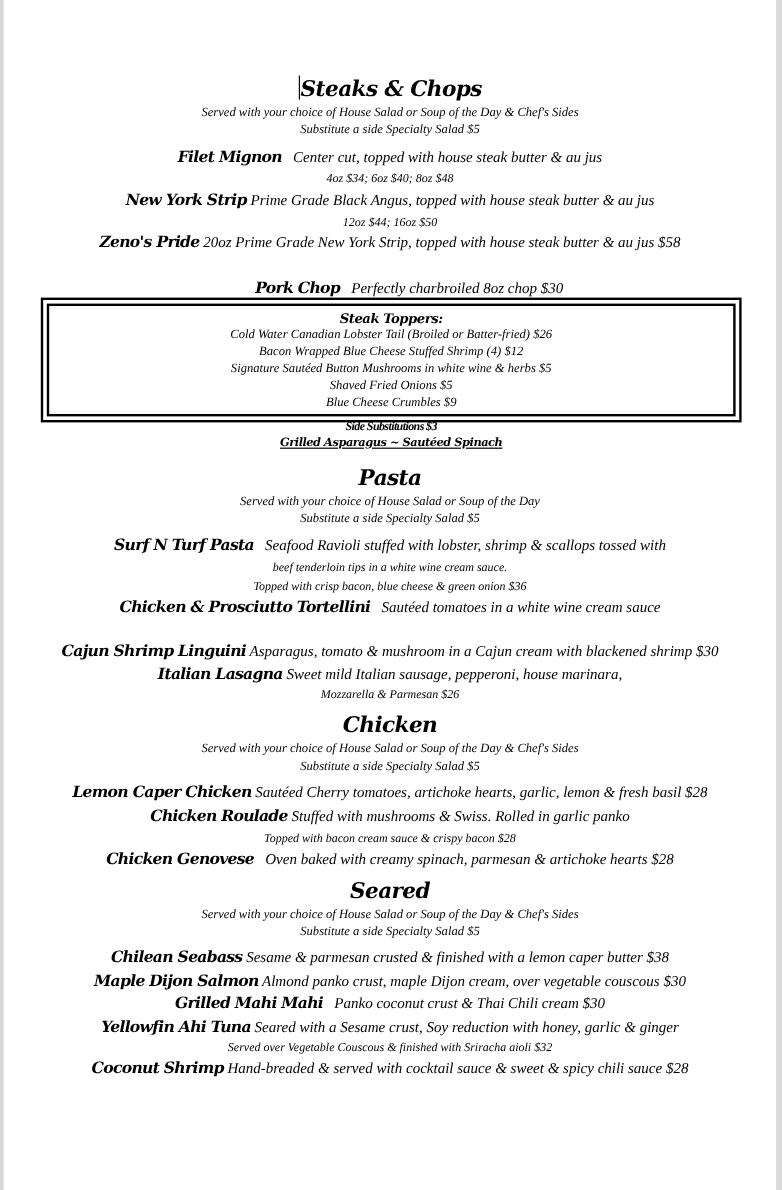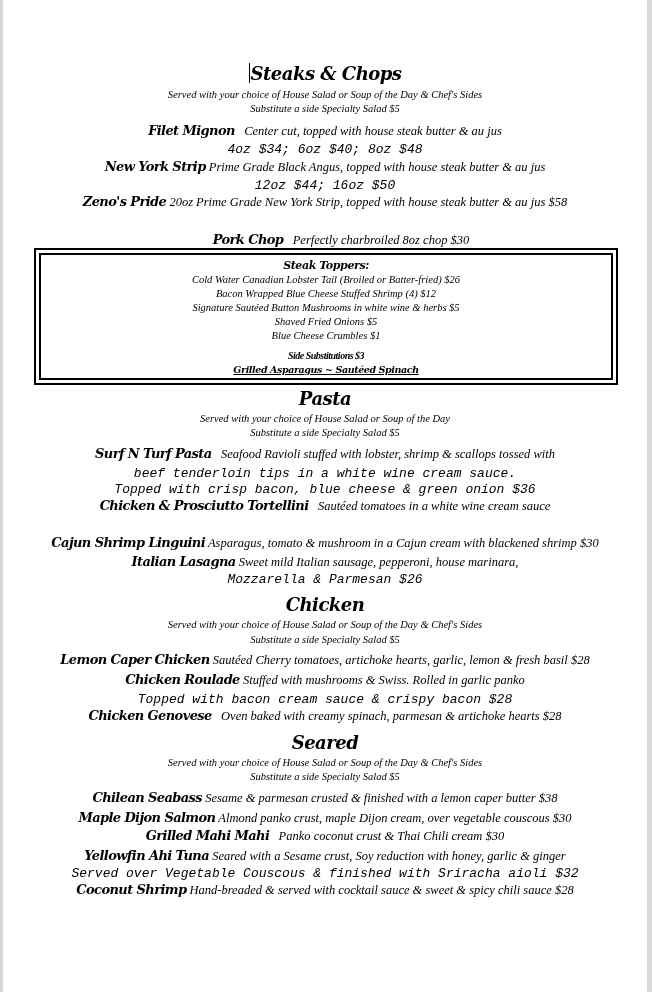--- a/index.html
+++ b/index.html
@@ -38,25 +38,25 @@
       font-style: italic; font-size: 12.5px; line-height: 18.5px;
       white-space: nowrap;
     }
     .item .name {
       font-family: "DejaVu Serif", serif;
       font-weight: bold; font-style: italic; font-size: 13px;
       letter-spacing: -0.6px;
     }
     .item .desc { }
     .cont {
-      font-family: Liberation Mono, monospace;
-      font-style: italic; font-size: 13px; line-height: 17px;
+      font-family: Liberation Serif, serif;
+      font-style: italic; font-size: 10px; line-height: 17px;
     }
     .box {
-      position: absolute; left: 31px; top: 248px; width: 584px; height: 137px;
+      position: absolute; left: 31px; top: 248px; width: 584px; height: 104px;
       border: 2px solid #000; box-sizing: border-box;
     }
     .box-inner {
       position: absolute; left: 3px; top: 3px; right: 3px; bottom: 3px;
       border: 2px solid #000;
       text-align: center;
     }
     .box-title {
       font-family: "DejaVu Serif", serif; font-weight: bold; font-style: italic;
       font-size: 11px; line-height: 14px; margin-top: 4px; letter-spacing: -0.4px;
@@ -107,21 +107,21 @@
     <span class="desc">Perfectly charbroiled 8oz chop   $30</span>
   </div>
 
   <div class="box">
     <div class="box-inner">
       <div class="box-title">Steak Toppers:</div>
       <div class="topper">Cold Water Canadian Lobster Tail (Broiled or Batter-fried) $26</div>
       <div class="topper">Bacon Wrapped Blue Cheese Stuffed Shrimp (4) $12</div>
       <div class="topper">Signature Sautéed Button Mushrooms in white wine &amp; herbs $5</div>
       <div class="topper">Shaved Fried Onions $5</div>
-      <div class="topper">Blue Cheese Crumbles $1</div>
+      <div class="topper">Blue Cheese Crumbles $9</div>
       <div class="box-sub">Side Substitutions $3</div>
       <div class="box-sides">Grilled Asparagus  ~  Sautéed Spinach</div>
     </div>
   </div>
 
   <div class="abs section-title" style="top:388px;">Pasta</div>
   <div class="abs note" style="top:412px;">Served with your choice of House Salad or Soup of the Day</div>
   <div class="abs note" style="top:426px;">Substitute a side Specialty Salad $5</div>
 
   <div class="abs item" style="top:445px;">

